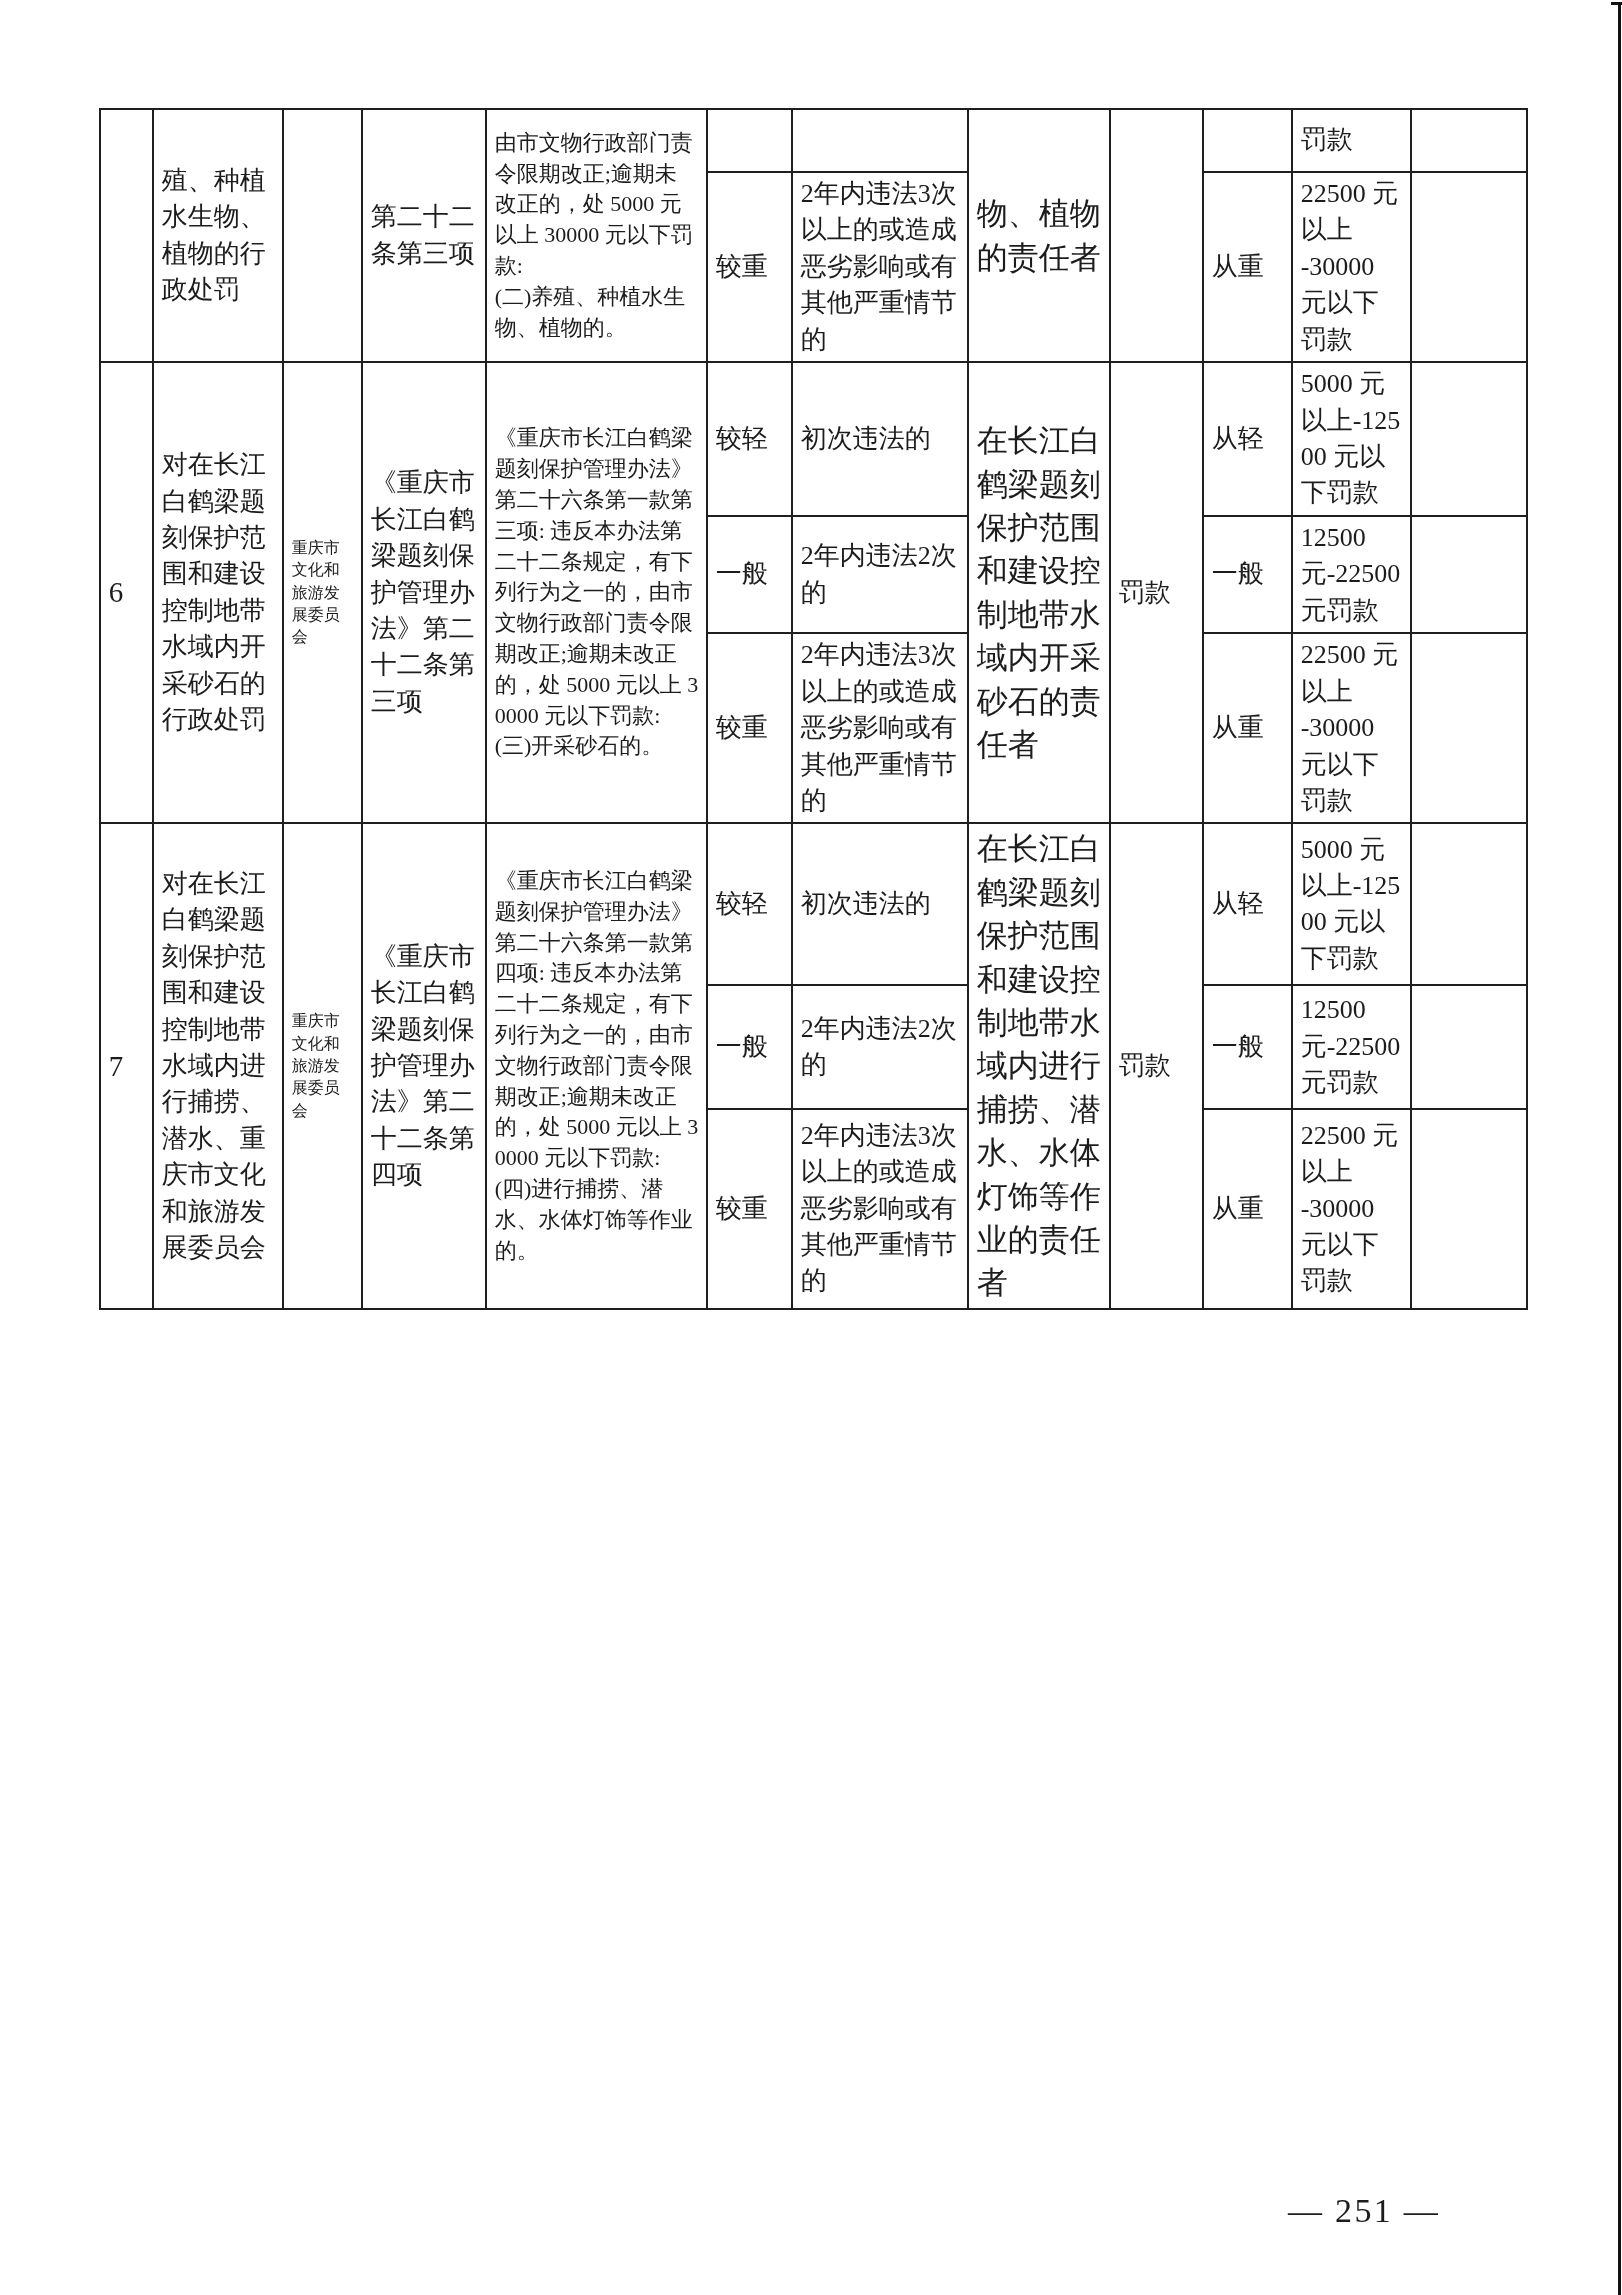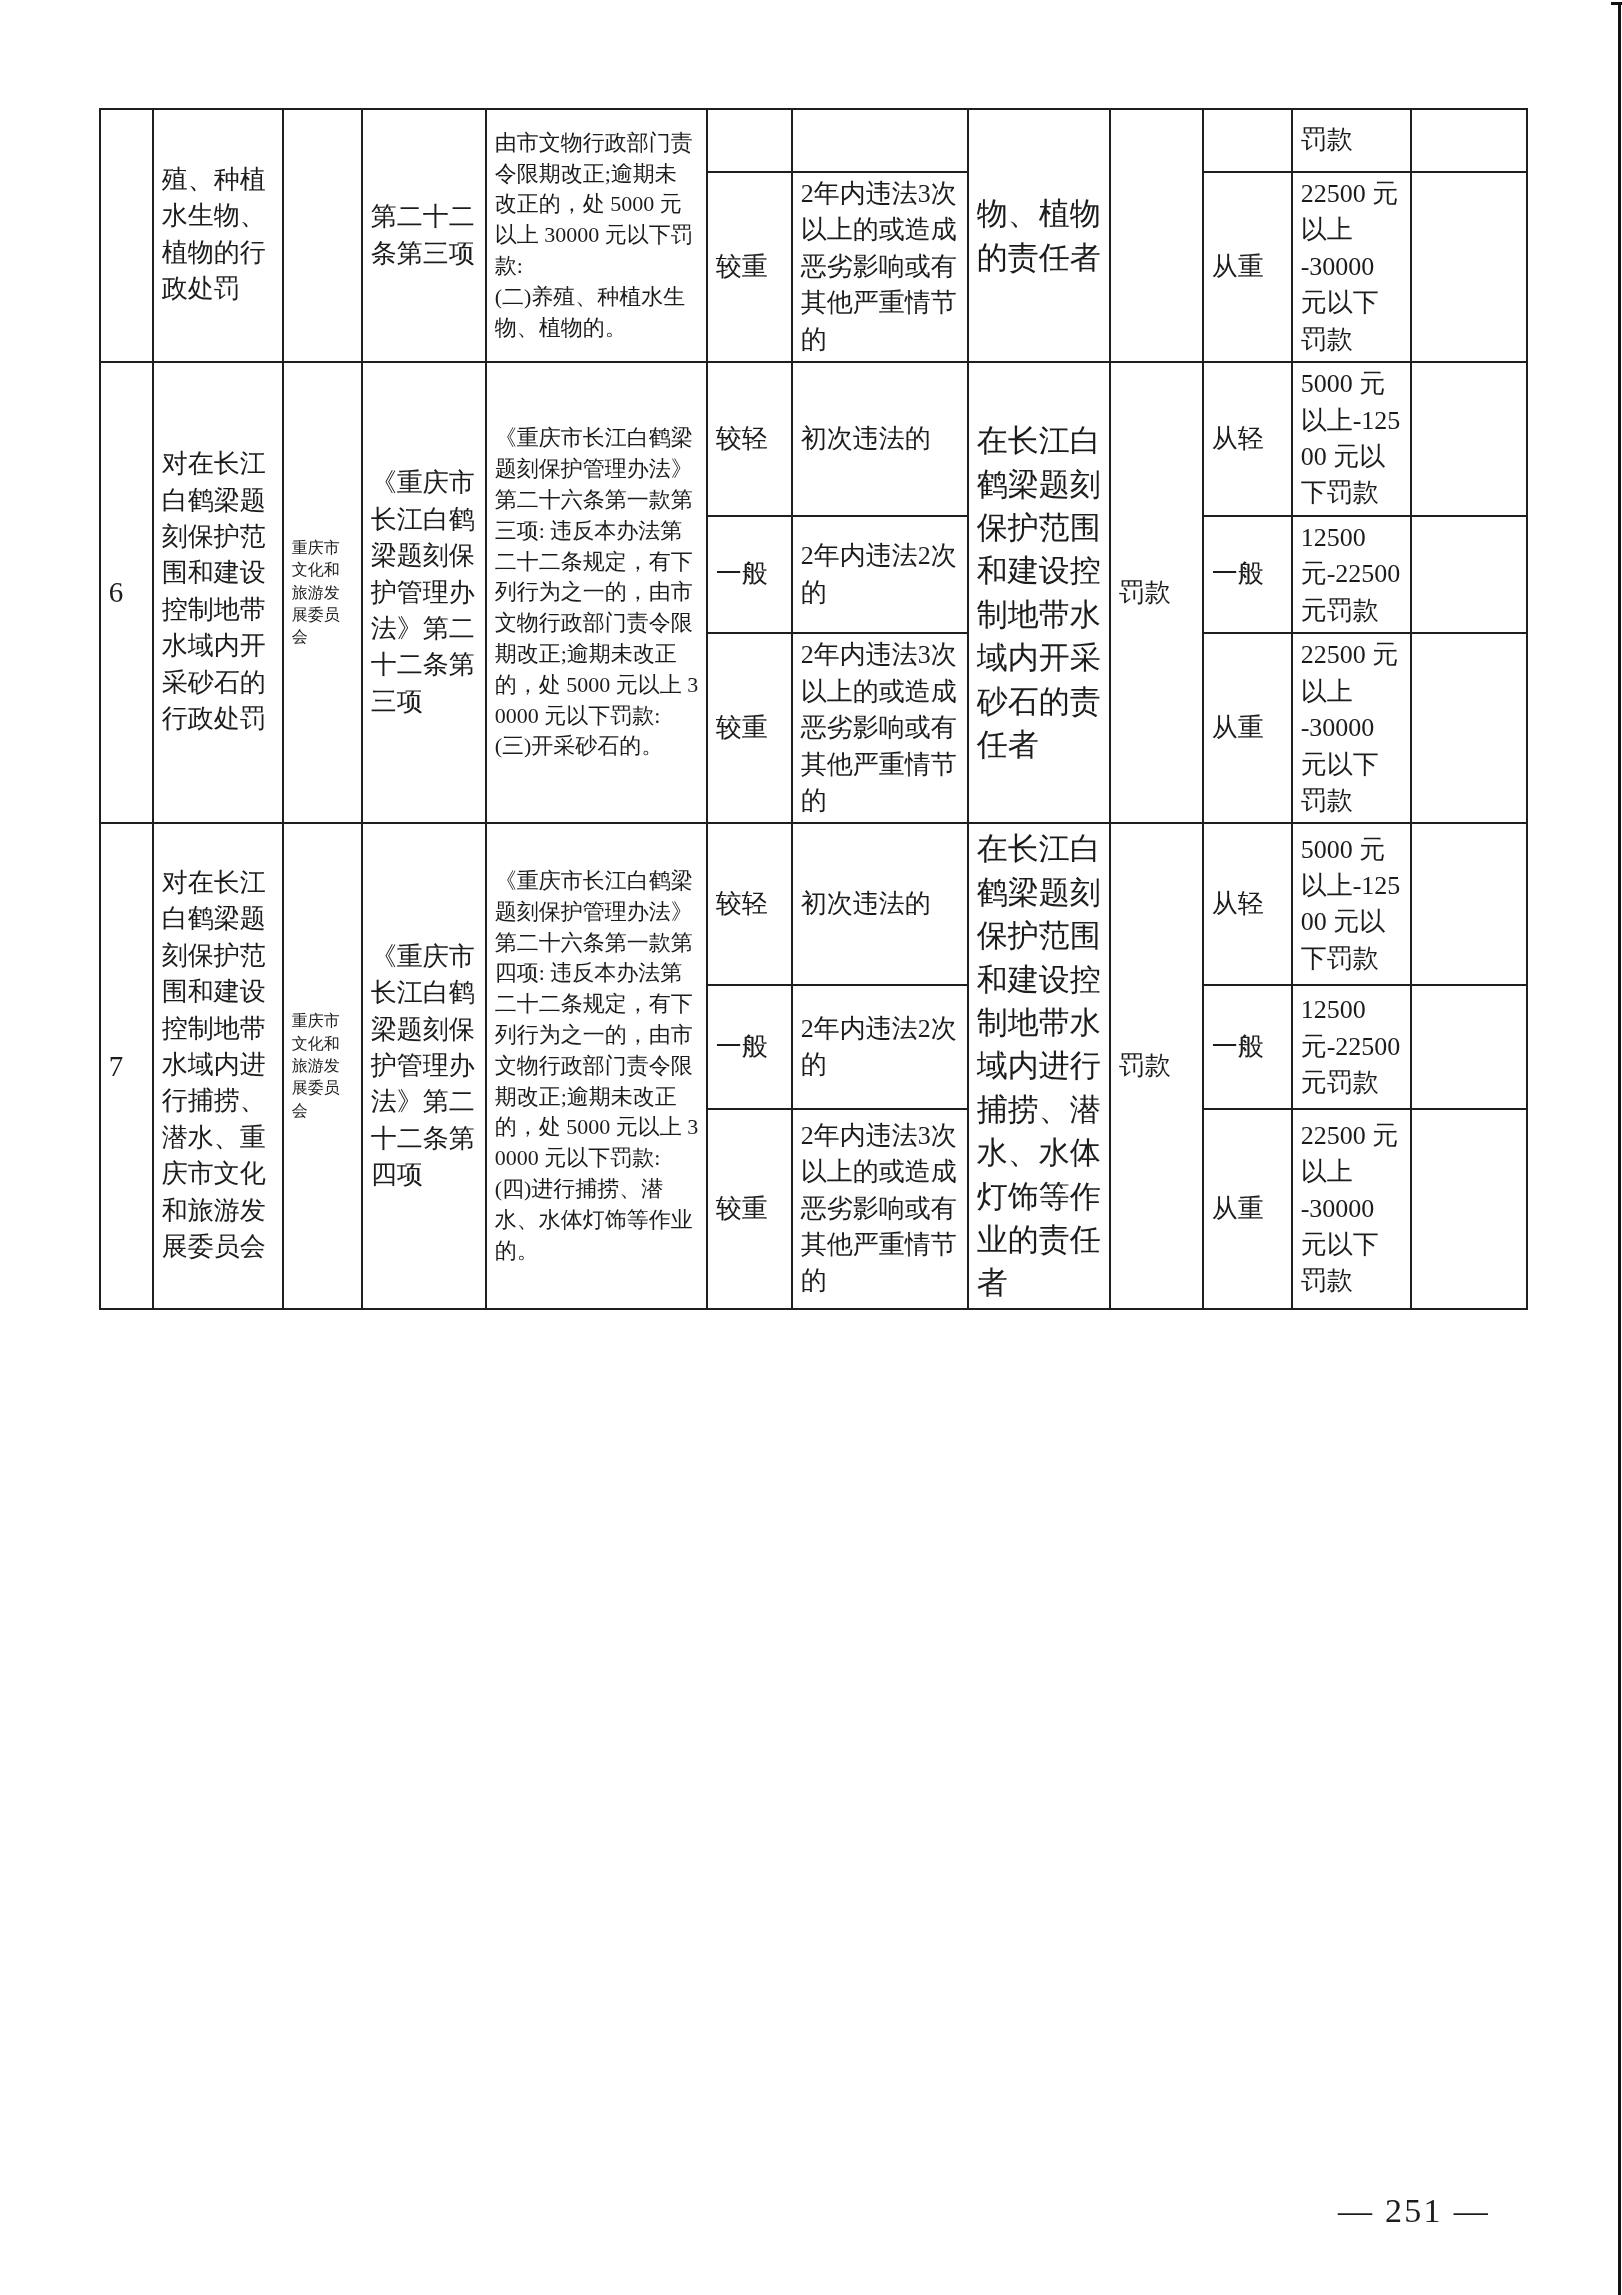--- a/index.html
+++ b/index.html
@@ -27,32 +27,32 @@
     vertical-align:middle;
     text-align:left;
     padding:3.1px 7.7px;
     line-height:1.4;
     word-break:break-all;
     overflow:hidden;
   }
   td.center{text-align:center;}
   td.vtop{vertical-align:top;}
   td.c1{text-align:center;font-size:29px;}
-  td.c2{line-height:1.4;text-align:justify;font-family:Liberation Mono, monospace;}
+  td.c2{line-height:1.4;text-align:justify;}
   td.c3{font-size:16px;padding:3.1px 6.2px;line-height:1.55;}
   td.c4{padding:3.1px 20px;line-height:1.5;}
   td.c5{font-size:22px;line-height:1.15;padding:4.6px 9.3px;vertical-align:top;white-space:pre-line;text-align:justify;}
   td.c7{font-size:26px;line-height:1.18;text-align:justify;}
   td.c8{font-size:31px;line-height:1.5;padding:3.1px 9.3px;text-align:justify;}
   td.c11{font-size:26px;line-height:1.18;white-space:pre-line;}
   .page-number{
-    position:absolute;left:1320px;top:2192px;
+    position:absolute;left:1288px;top:2192px;
     width:170px;
     font-size:34px;letter-spacing:2.3px;
-    text-align:right;white-space:nowrap;
+    text-align:left;white-space:nowrap;
   }
 </style>
 </head>
 <body>
 
 <div class="page">
 
   <table class="penalty">
     <colgroup>
       <col style="width:53px">

